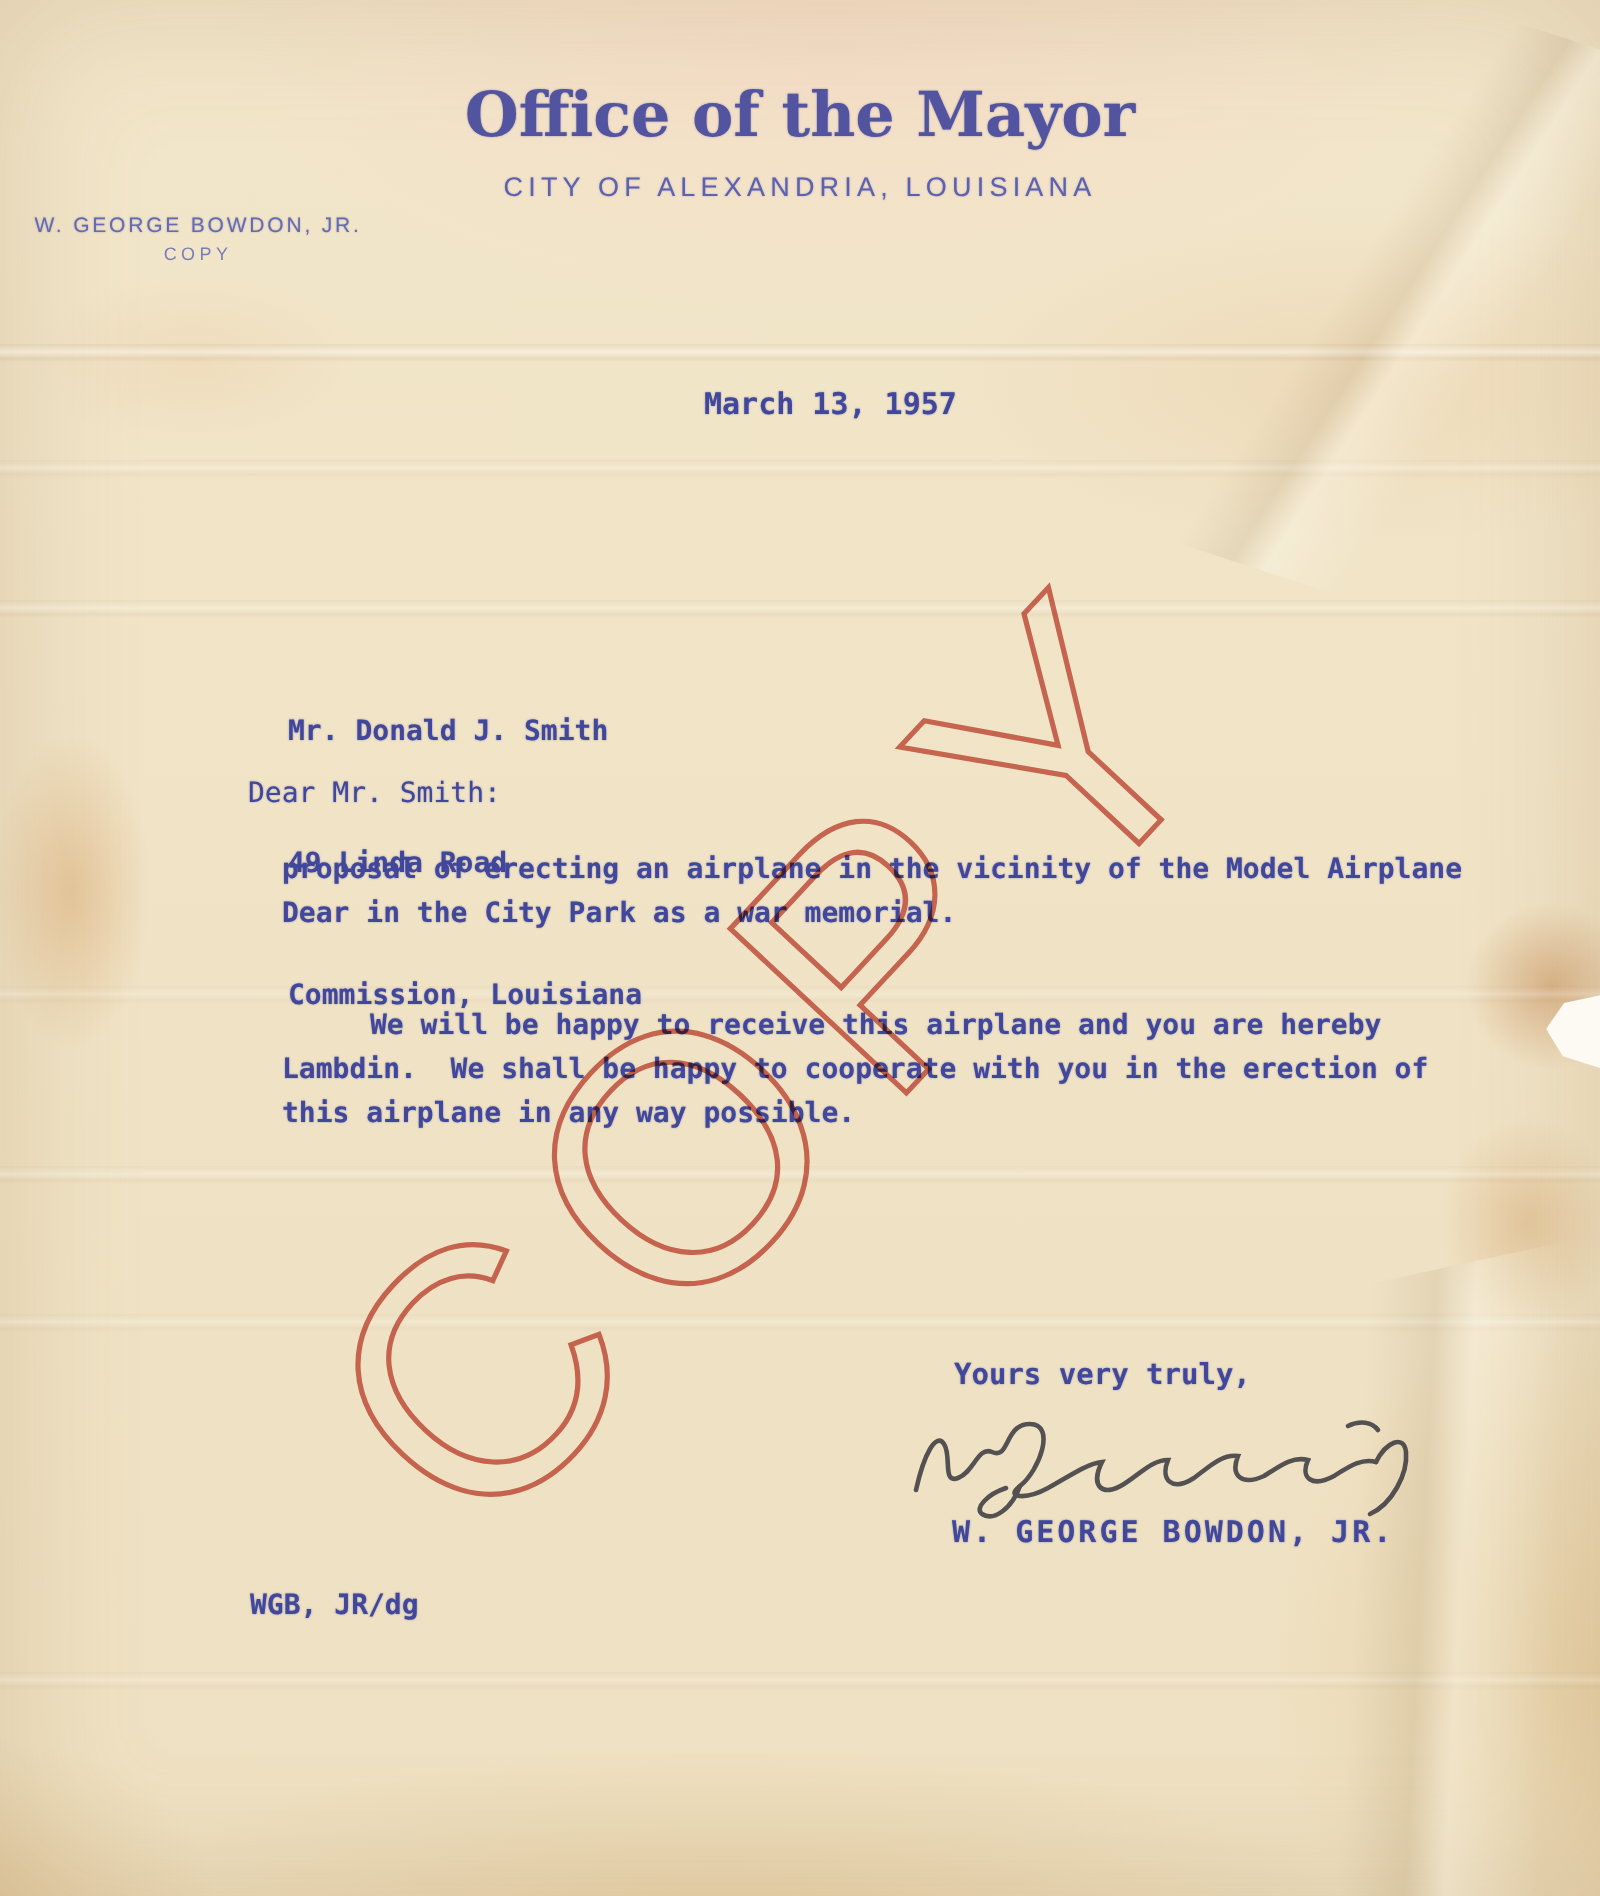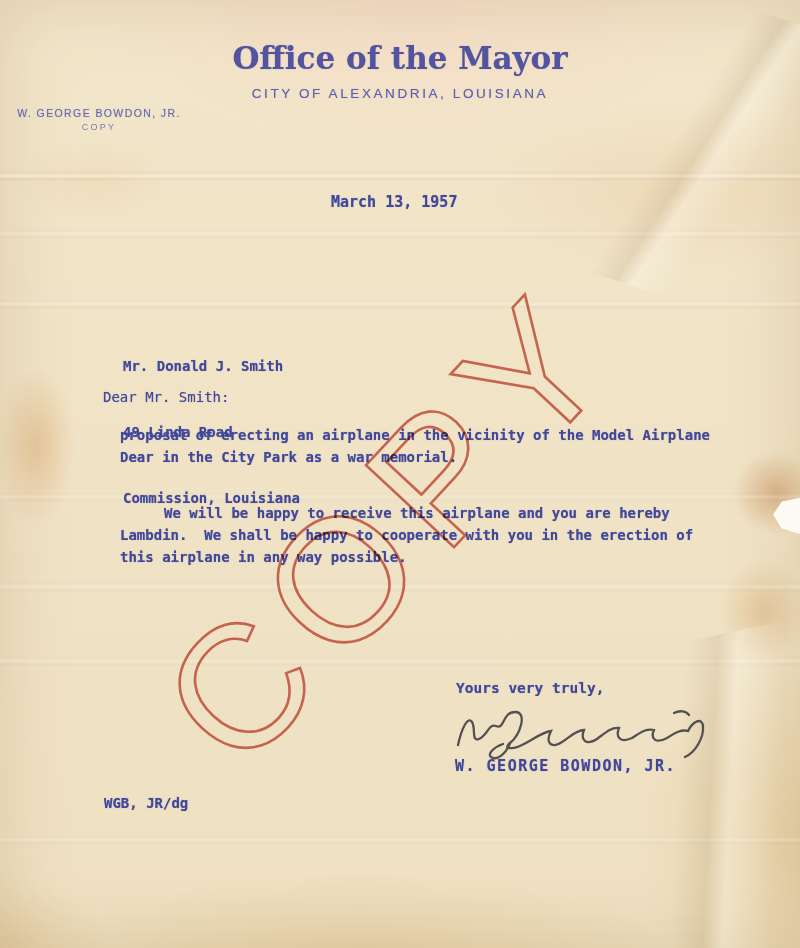--- a/index.html
+++ b/index.html
@@ -25,21 +25,21 @@
     box-shadow: inset 0 0 70px rgba(153,114,62,0.22);
   }
   .crease{position:absolute;left:0;width:800px;height:9px;pointer-events:none;
     background:linear-gradient(to bottom, rgba(120,90,50,0.07), rgba(255,255,250,0.38) 45%, rgba(120,90,50,0.08) 80%, rgba(120,90,50,0) 100%);}
   .wrinkle{position:absolute;pointer-events:none;
     background:linear-gradient(105deg, rgba(120,90,50,0) 40%, rgba(120,90,50,0.10) 50%, rgba(255,255,245,0.30) 56%, rgba(120,90,50,0) 70%);}
   .notch{position:absolute;right:-3px;top:497px;width:30px;height:38px;background:#fcfaf2;
     clip-path:polygon(100% 0, 30% 12%, 0 46%, 28% 82%, 100% 100%);
     box-shadow:-4px 2px 7px rgba(150,90,40,0.5);}
   
-  .ink{color:#41479b;text-shadow:0 0 1px rgba(63,70,152,0.55);}
+  .ink{color:#41479b;text-shadow:0 0 1px rgba(63,70,152,0.55);margin-left:21px;}
   .lh-name{position:absolute;left:14px;top:107px;width:170px;text-align:center;
     font-family:"Liberation Sans",sans-serif;font-size:10.5px;letter-spacing:1.4px;
     color:#666bb1;text-shadow:0 0 1px rgba(100,105,176,0.5);white-space:pre;}
   .lh-role{position:absolute;left:14px;top:122px;width:170px;text-align:center;
     font-family:"Liberation Sans",sans-serif;font-size:9px;letter-spacing:2.2px;
     color:#7a7db8;white-space:pre;}
   .lh-title{position:absolute;left:0;top:40px;width:800px;text-align:center;
     font-family:"DejaVu Serif","Liberation Serif",serif;font-weight:bold;font-size:31px;
     color:#53549f;text-shadow:0 0 1px rgba(83,84,159,0.6);}
   .lh-sub{position:absolute;left:0;top:86px;width:800px;text-align:center;

